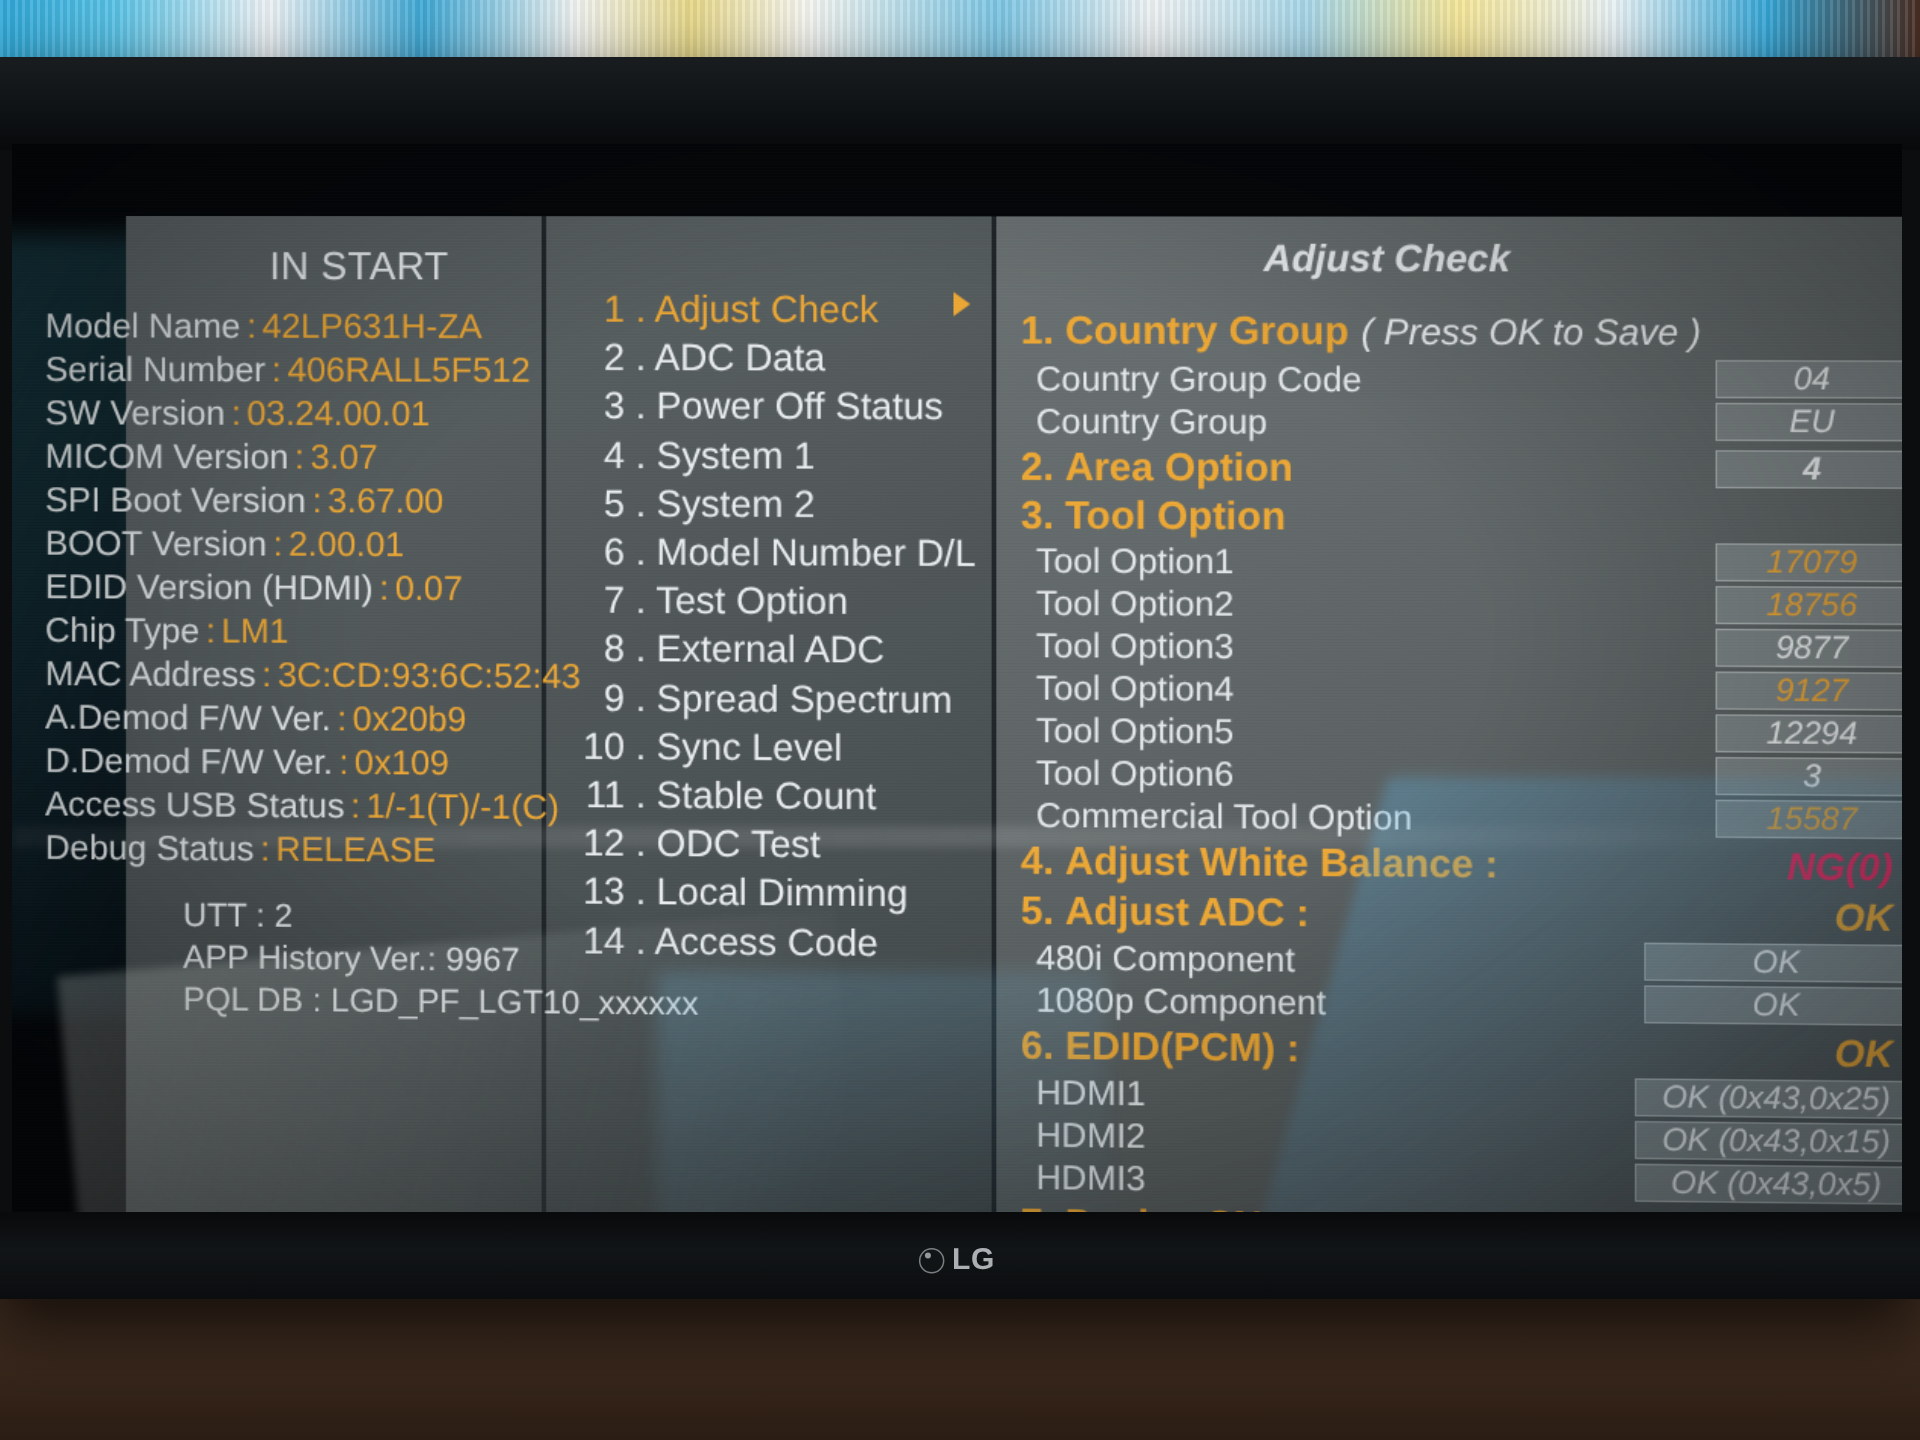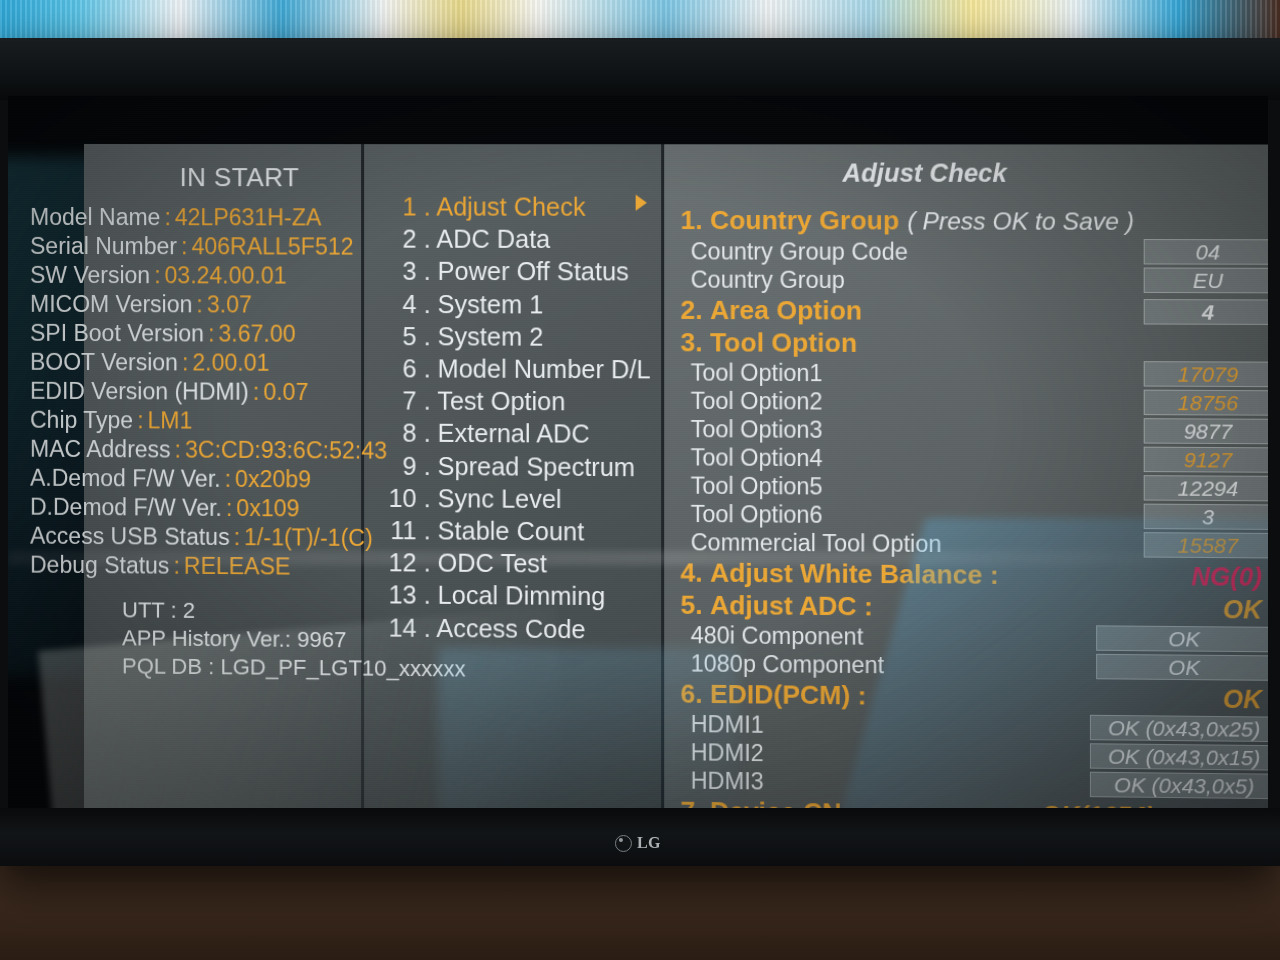--- a/index.html
+++ b/index.html
@@ -29,22 +29,22 @@
   .tv-bezel-top{position:absolute;left:0;top:0;right:0;height:62px;
     background:linear-gradient(180deg,#191d20 0%,#0d1012 70%,#07090a 100%);}
   .tv-bezel-bottom{position:absolute;left:0;bottom:0;right:0;height:58px;
     background:linear-gradient(180deg,#080a0b 0%,#121517 45%,#05070800 100%);}
   .lg-logo{position:absolute;left:50%;bottom:14px;transform:translateX(-50%);
     display:flex;align-items:center;gap:5px;opacity:.85;}
   .lg-ring{width:15px;height:15px;border-radius:50%;border:1.6px solid #8d9296;
     position:relative;background:#121517;}
   .lg-ring:before{content:"";position:absolute;left:3.2px;top:2.2px;width:4px;height:4px;
     border-radius:50%;background:#aab0b4;}
-  .lg-text{font-size:16px;font-weight:bold;color:#c8ccd0;letter-spacing:.5px;
-    font-family:Liberation Serif, serif;}
+  .lg-text{font-size:20px;font-weight:bold;color:#c8ccd0;letter-spacing:.5px;
+    font-family:Liberation Sans, sans-serif;}
 
   
   .screen{position:absolute;left:16px;top:58px;width:1260px;height:722px;
     background:#05070a;overflow:hidden;}
 
   
   .refl{position:absolute;pointer-events:none;}
   .refl-blue-r{right:-40px;bottom:-30px;width:430px;height:330px;
     background:linear-gradient(140deg,rgba(90,180,230,.30),rgba(40,120,180,.05) 70%);
     transform:skewX(-16deg);filter:blur(4px);}

